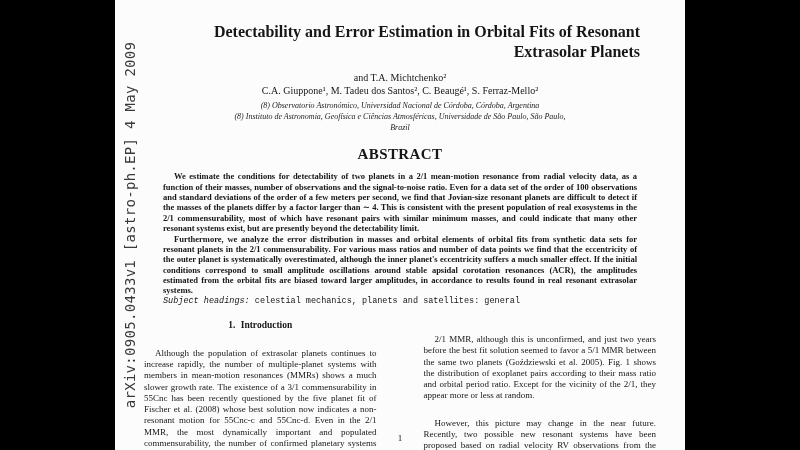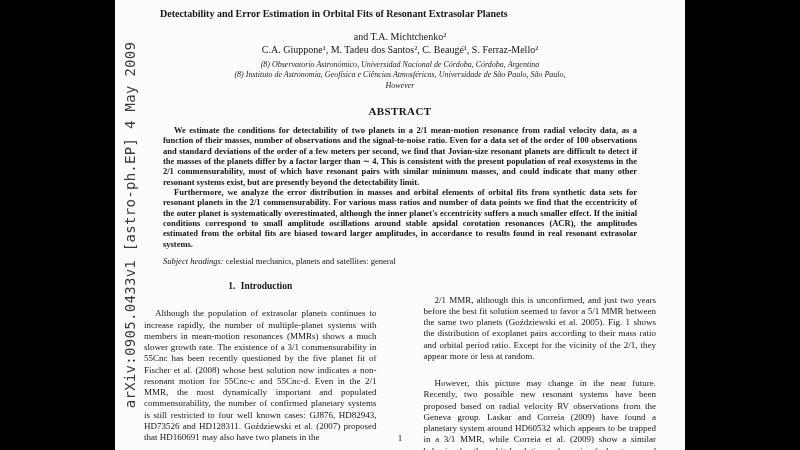--- a/index.html
+++ b/index.html
@@ -25,58 +25,58 @@
     left: 7px;
     transform-origin: 0 0;
     transform: rotate(-90deg) translateX(-50%);
     white-space: nowrap;
     font-family: "DejaVu Sans Mono", monospace;
     font-size: 14px;
     letter-spacing: 0.3px;
     color: #3a3a3a;
   }
   .title {
-    font-size: 10px;
+    font-size: 16px;
     font-weight: bold;
-    text-align: left;
+    text-align: right;
     line-height: 1.25;
     max-width: 480px;
-    margin: 2px auto 0;
+    margin: 16px auto 0;
   }
   .authors {
     margin-top: 9px;
     text-align: center;
     font-size: 10px;
     line-height: 1.3;
   }
   .affiliations {
     margin-top: 4px;
     text-align: center;
     font-style: italic;
     font-size: 8px;
     line-height: 1.35;
     color: #222;
   }
   .abstract-heading {
     margin-top: 13px;
     text-align: center;
-    font-size: 11px;
+    font-size: 15px;
     font-weight: bold;
     letter-spacing: 0.4px;
   }
   .abstract p, .subject {
     width: 474px;
     margin: 0 auto;
     font-size: 8.5px;
     line-height: 1.22;
     text-align: justify;
   }
   .abstract { margin-top: 8px; }
   .abstract p { text-indent: 11px; font-weight: bold; }
-  .subject { margin-top: 7px; }
+  .subject { margin-top: 0; font-family: Liberation Mono, monospace; }
   .subject .it { font-style: italic; }
   .columns {
     display: flex;
     gap: 15px;
     padding: 0 13px;
     margin-top: 12px;
   }
   .col {
     width: 265px;
     font-size: 9px;
@@ -110,21 +110,21 @@
   <h1 class="title">Detectability and Error Estimation in Orbital Fits of Resonant Extrasolar Planets</h1>
 
   <div class="authors">
     <div>and T.A. Michtchenko²</div>
     <div>C.A. Giuppone¹, M. Tadeu dos Santos², C. Beaugé¹, S. Ferraz-Mello²</div>
   </div>
 
   <div class="affiliations">
     <div>(8) Observatorio Astronómico, Universidad Nacional de Córdoba, Córdoba, Argentina</div>
     <div>(8) Instituto de Astronomia, Geofísica e Ciências Atmosféricas, Universidade de São Paulo, São Paulo,</div>
-    <div>However</div>
+    <div>Brazil</div>
   </div>
 
   <h2 class="abstract-heading">ABSTRACT</h2>
 
   <div class="abstract">
     <p>We estimate the conditions for detectability of two planets in a 2/1 mean-motion resonance from radial velocity data, as a function of their masses, number of observations and the signal-to-noise ratio. Even for a data set of the order of 100 observations and standard deviations of the order of a few meters per second, we find that Jovian-size resonant planets are difficult to detect if the masses of the planets differ by a factor larger than ∼ 4. This is consistent with the present population of real exosystems in the 2/1 commensurability, most of which have resonant pairs with similar minimum masses, and could indicate that many other resonant systems exist, but are presently beyond the detectability limit.</p>
     <p>Furthermore, we analyze the error distribution in masses and orbital elements of orbital fits from synthetic data sets for resonant planets in the 2/1 commensurability. For various mass ratios and number of data points we find that the eccentricity of the outer planet is systematically overestimated, although the inner planet's eccentricity suffers a much smaller effect. If the initial conditions correspond to small amplitude oscillations around stable apsidal corotation resonances (ACR), the amplitudes estimated from the orbital fits are biased toward larger amplitudes, in accordance to results found in real resonant extrasolar systems.</p>
   </div>
 
   <p class="subject">

